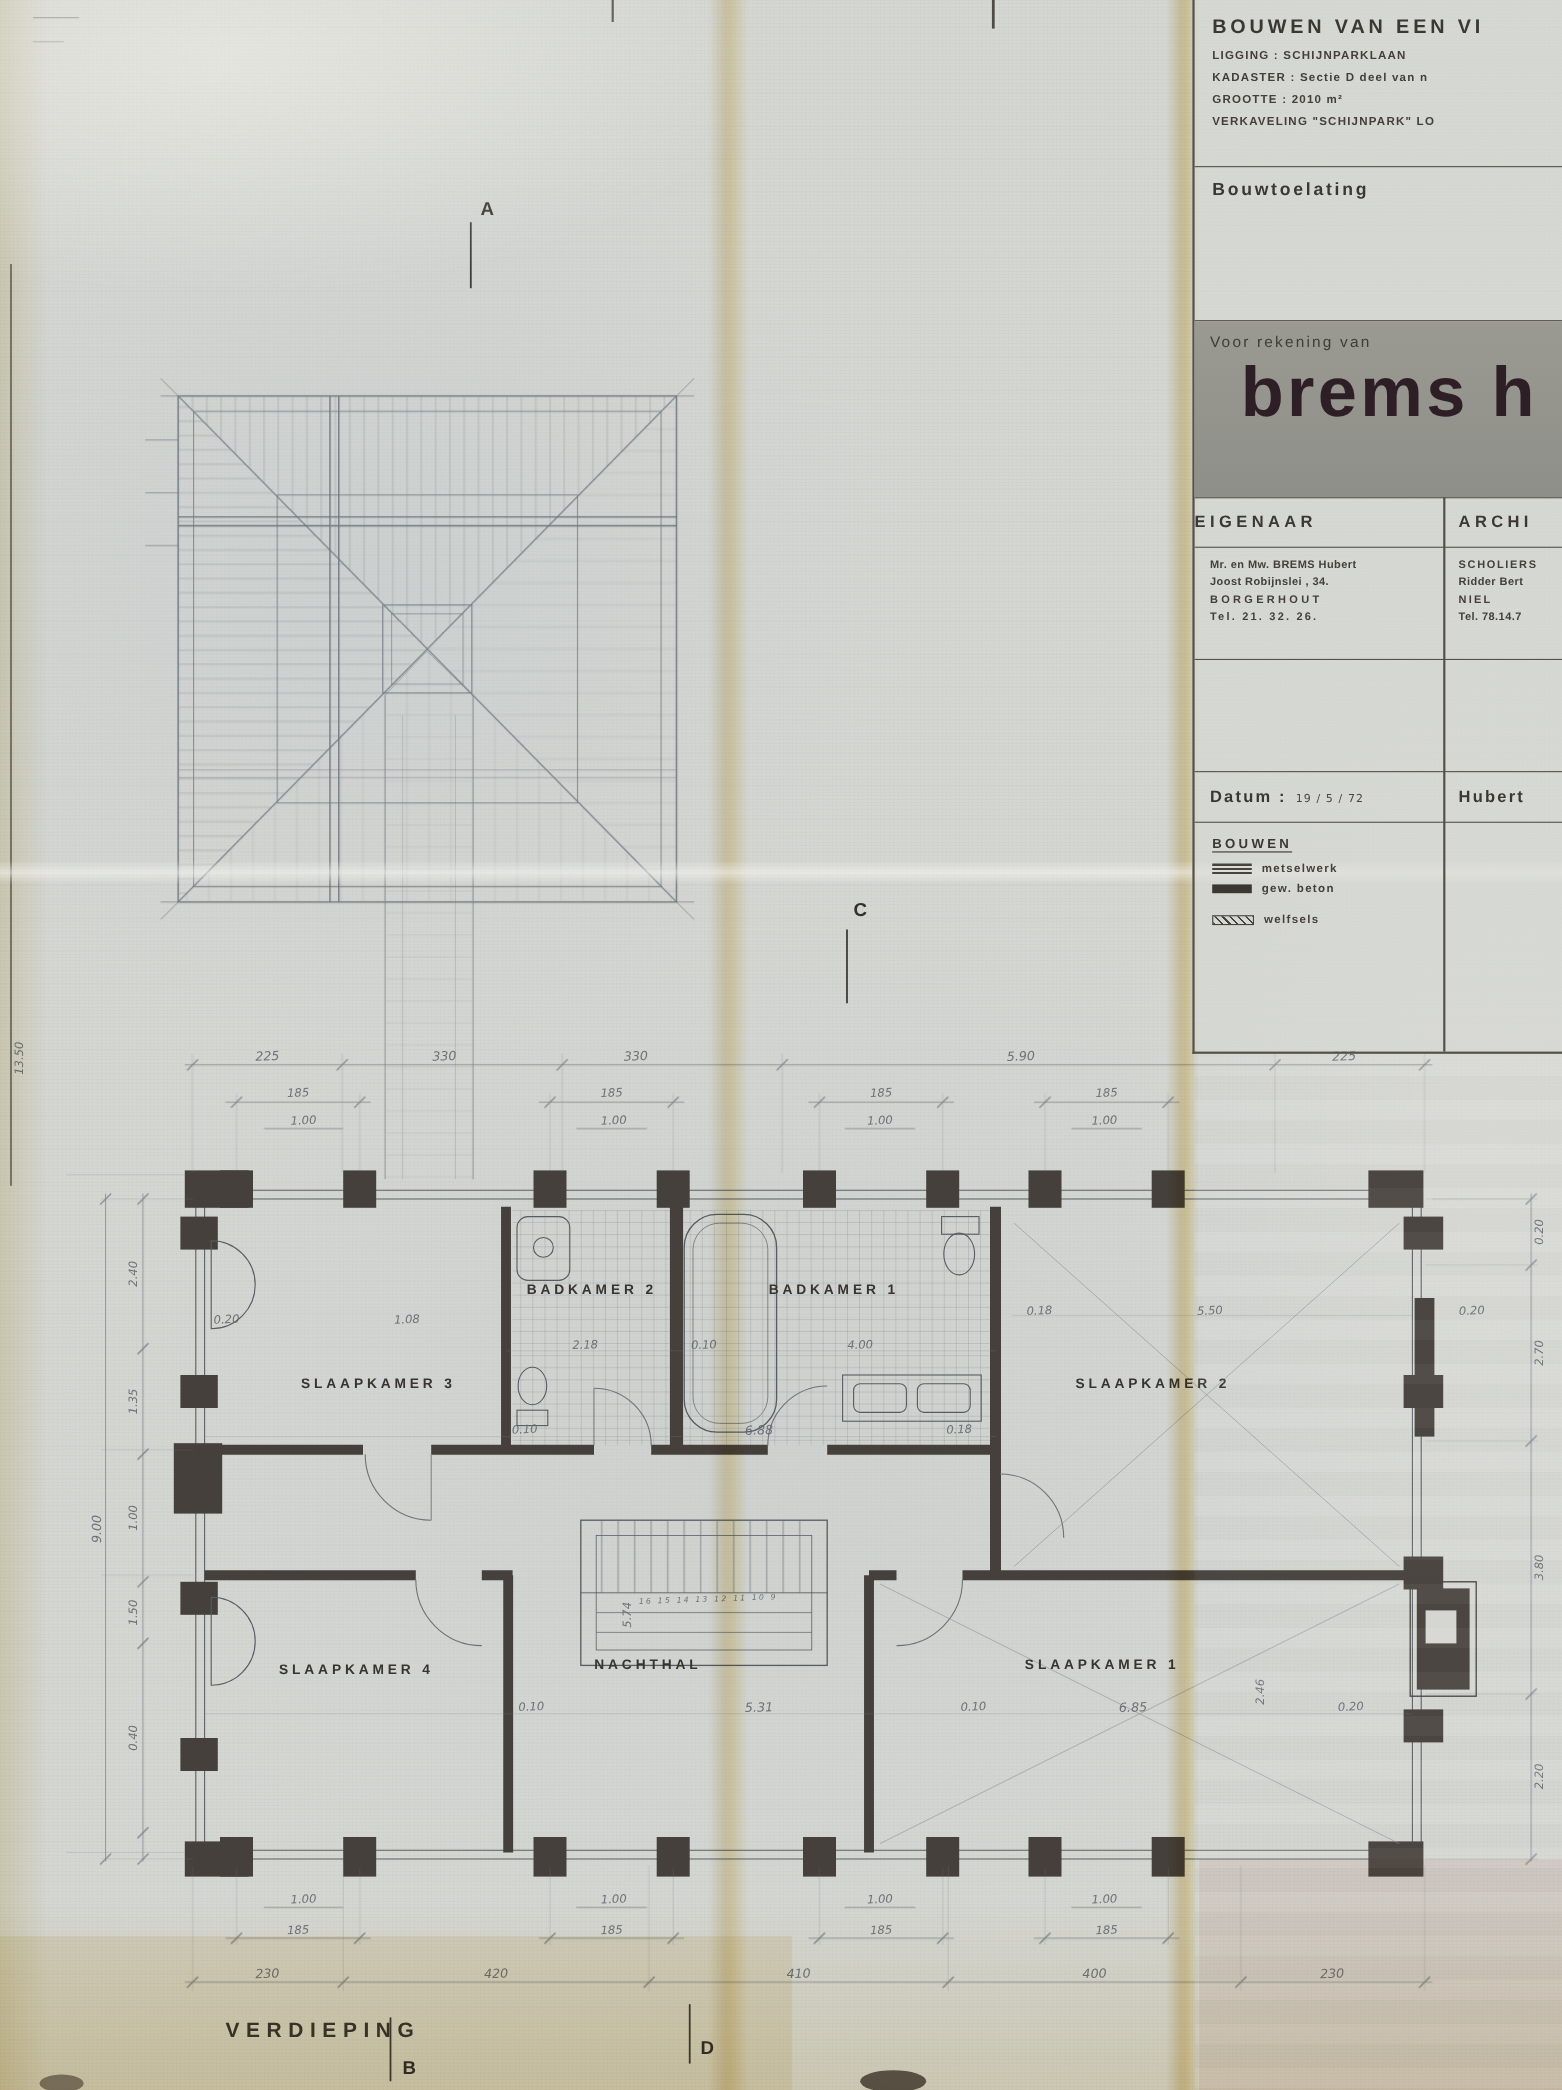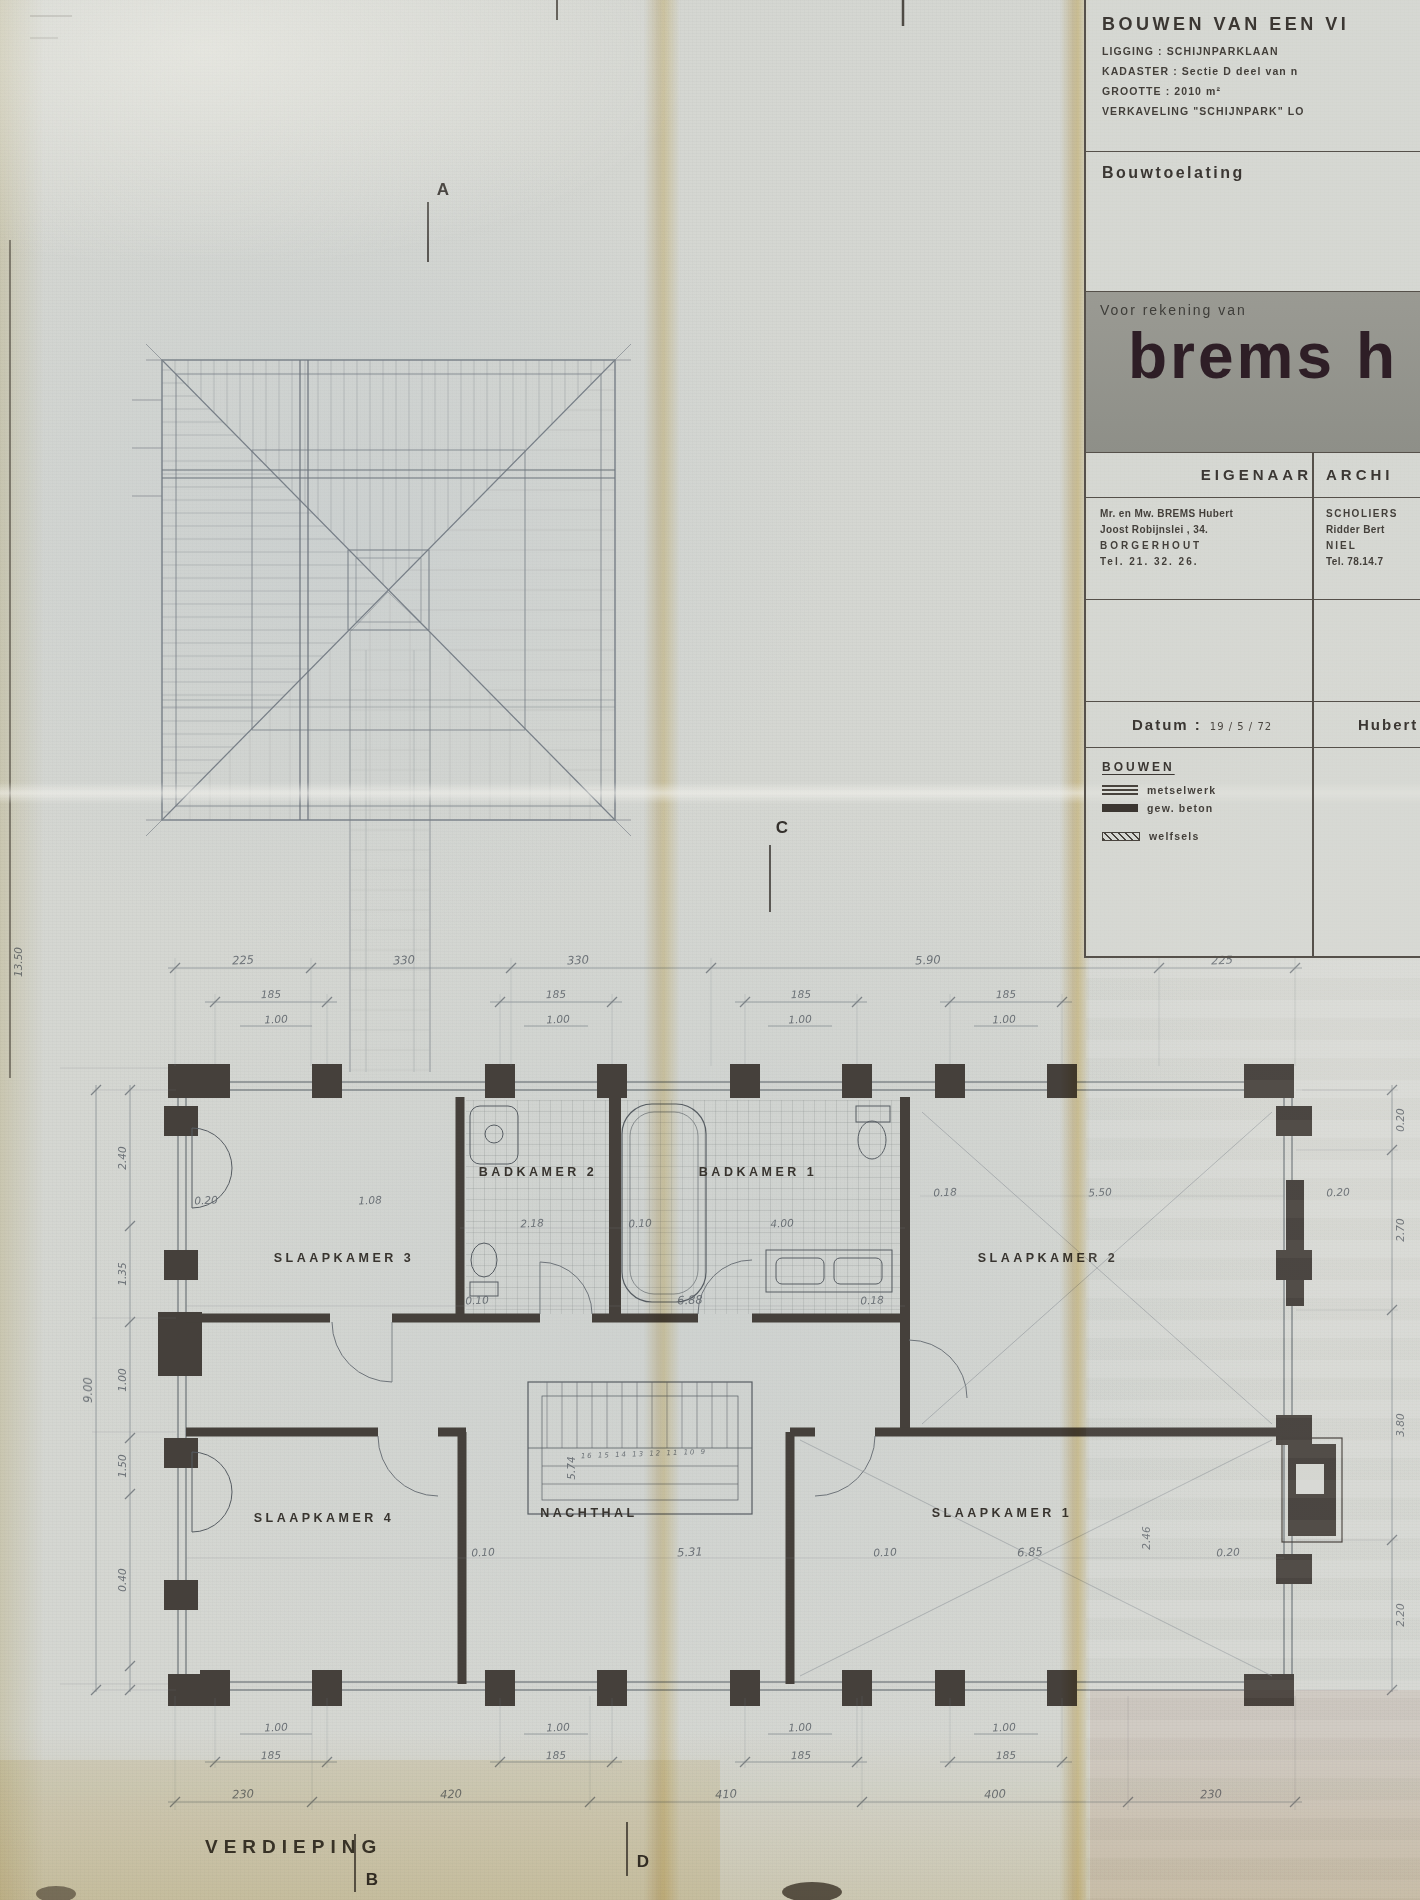--- a/index.html
+++ b/index.html
@@ -432,40 +432,40 @@
     <div class="tb-info">VERKAVELING "SCHIJNPARK" LO</div>
   </div>
   <div class="trow" style="top:152px;height:140px;">
     <div class="tb-permit">Bouwtoelating</div>
   </div>
   <div class="band">
     <div class="band-small">Voor rekening van</div>
     <div class="band-big">brems h</div>
   </div>
   <div class="trow" style="top:452px;height:46px;display:flex;align-items:center;">
-    <div class="cellhead" style="width:226px;text-align:right;">EIGENAAR</div>
+    <div class="cellhead" style="width:226px;text-align:left;">EIGENAAR</div>
     <div class="cellhead" style="padding-left:14px;">ARCHI</div>
   </div>
   <div class="trow" style="top:498px;height:102px;display:flex;">
     <div style="width:226px;box-sizing:border-box;padding:8px 0 0 14px;">
       <div class="celltext">Mr. en Mw. BREMS Hubert</div>
       <div class="celltext">Joost Robijnslei , 34.</div>
       <div class="celltext" style="letter-spacing:3px;">BORGERHOUT</div>
       <div class="celltext" style="letter-spacing:2px;">Tel. 21. 32. 26.</div>
     </div>
     <div style="box-sizing:border-box;padding:8px 0 0 14px;">
       <div class="celltext" style="letter-spacing:1.5px;">SCHOLIERS</div>
       <div class="celltext">Ridder Bert</div>
       <div class="celltext" style="letter-spacing:2px;">NIEL</div>
       <div class="celltext">Tel. 78.14.7</div>
     </div>
   </div>
   <div class="trow" style="top:600px;height:102px;"></div>
   <div class="trow" style="top:702px;height:46px;display:flex;align-items:center;">
-    <div style="width:226px;box-sizing:border-box;padding-left:14px;display:flex;align-items:baseline;gap:8px;margin-left:32px;">
+    <div style="width:226px;box-sizing:border-box;padding-left:14px;display:flex;align-items:baseline;gap:8px;">
       <span class="tb-datum">Datum :</span>
       <span class="tb-datumval">19 / 5 / 72</span>
     </div>
     <div class="tb-datum" style="padding-left:14px;">Hubert</div>
   </div>
   <div class="abs" style="left:0;top:748px;width:226px;padding:12px 0 0 16px;box-sizing:border-box;">
     <div class="legend-h">BOUWEN</div>
     <div class="legend-item" style="margin-top:10px;">
       <span class="sw hatch"></span>
       <span>metselwerk</span>

